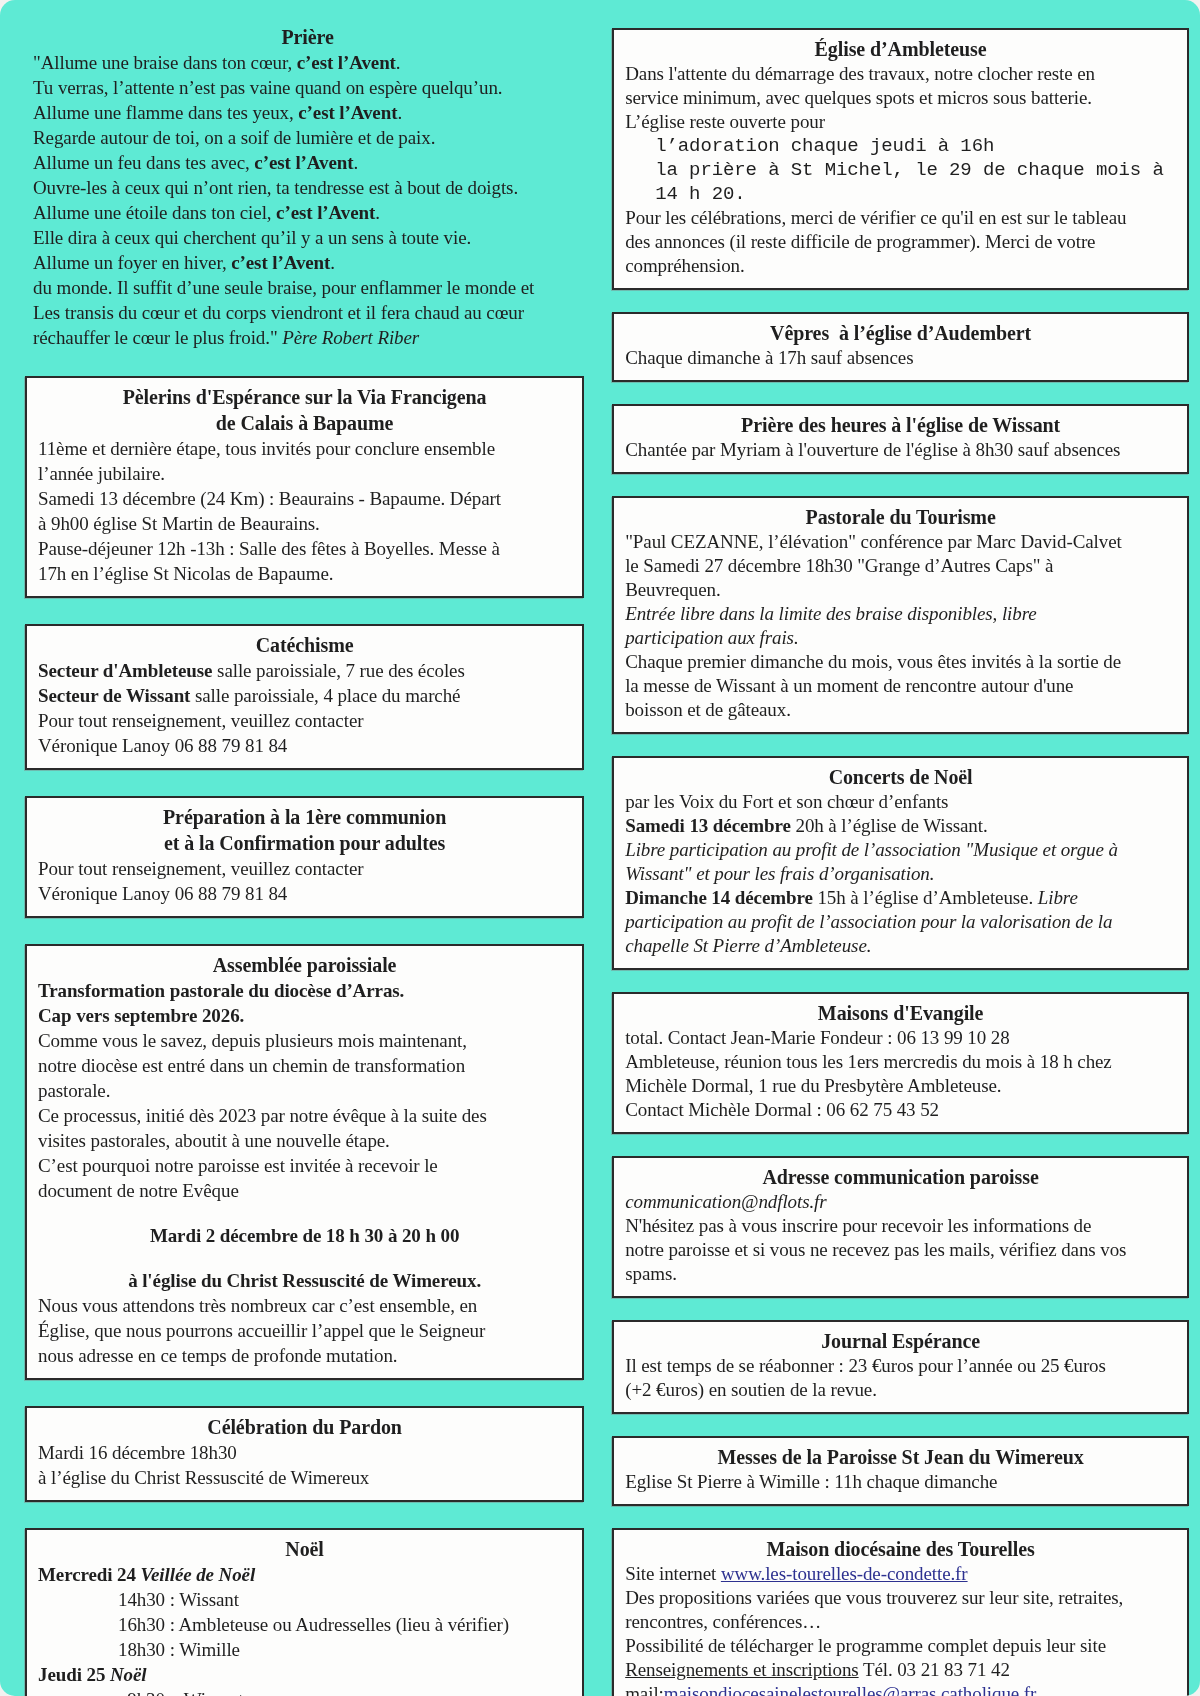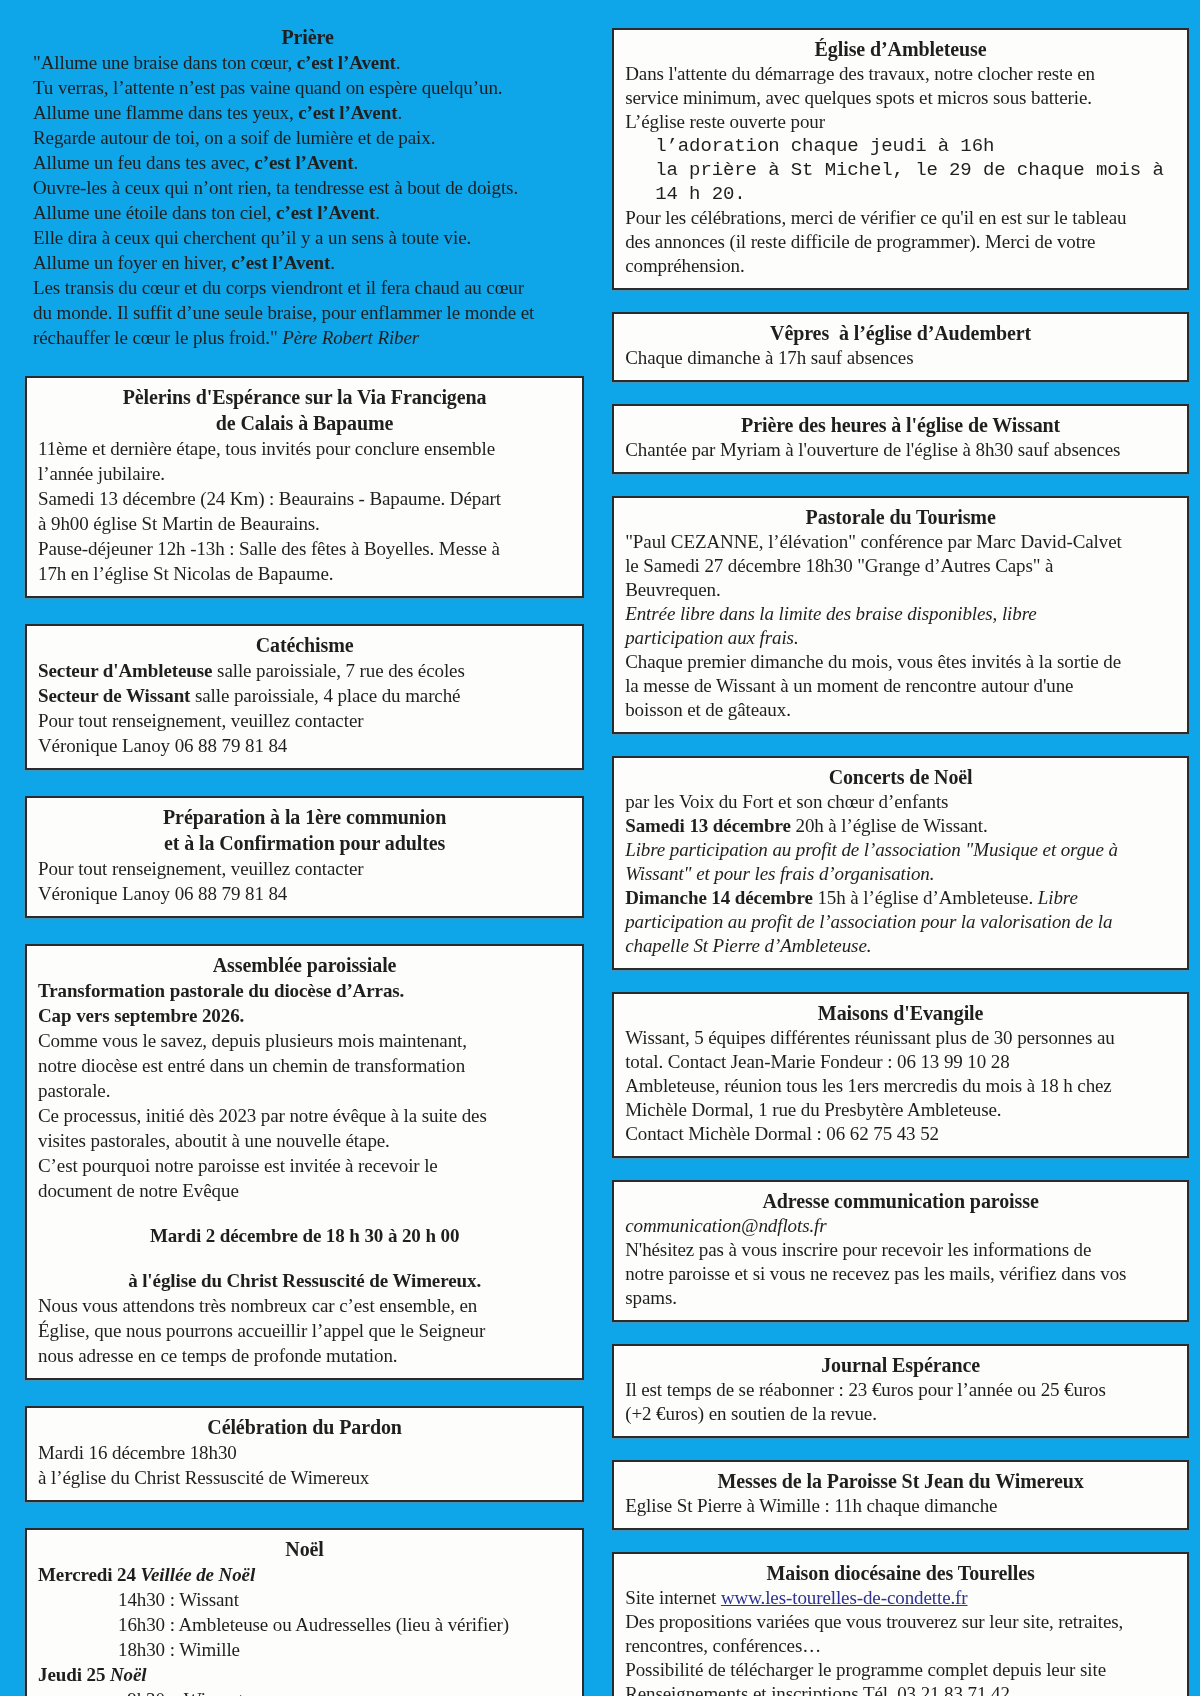--- a/index.html
+++ b/index.html
@@ -4,28 +4,29 @@
 <style>
   html,body{margin:0;padding:0;}
   body{
     background:#f2f2f0;
     font-family:"Liberation Serif","DejaVu Serif",serif;
   }
   .page{
     position:relative;
     width:1200px;height:1696px;
     margin:0 auto;
-    background:#0ea5e9;
+    background:#5eead4;
     color:#1f1f1f;
     box-sizing:border-box;
     display:flex;
     padding:14px 11px 0 25px;
     gap:28px;
     letter-spacing:-0.1px;
     overflow:hidden;
+    border-radius:15px;
   }
   .col{box-sizing:border-box;}
   .col-left{width:571px;}
   .col-right{width:589px;}
   section.box{
     border:2px solid #2b2b2b;
     box-shadow:-1px 1px 0 rgba(130,130,130,.45);
     padding:6px 11px 10px 11px;
     box-sizing:border-box;
     background:#fdfdfc;
@@ -68,22 +69,22 @@
       <div class="box-body">
           <div><span>"Allume une braise dans ton cœur, </span><span class="b">c’est l’Avent</span><span>.</span></div>
           <div><span>Tu verras, l’attente n’est pas vaine quand on espère quelqu’un.</span></div>
           <div><span>Allume une flamme dans tes yeux, </span><span class="b">c’est l’Avent</span><span>.</span></div>
           <div><span>Regarde autour de toi, on a soif de lumière et de paix.</span></div>
           <div><span>Allume un feu dans tes avec, </span><span class="b">c’est l’Avent</span><span>.</span></div>
           <div><span>Ouvre-les à ceux qui n’ont rien, ta tendresse est à bout de doigts.</span></div>
           <div><span>Allume une étoile dans ton ciel, </span><span class="b">c’est l’Avent</span><span>.</span></div>
           <div><span>Elle dira à ceux qui cherchent qu’il y a un sens à toute vie.</span></div>
           <div><span>Allume un foyer en hiver, </span><span class="b">c’est l’Avent</span><span>.</span></div>
+          <div><span>du monde. Il suffit d’une seule braise, pour enflammer le monde et</span></div>
           <div><span>Les transis du cœur et du corps viendront et il fera chaud au cœur</span></div>
-          <div><span>du monde. Il suffit d’une seule braise, pour enflammer le monde et</span></div>
           <div><span>réchauffer le cœur le plus froid." </span><span class="i">Père Robert Riber</span></div>
         </div>
     </section>
 
     <section class="box">
       <h2 class="box-title">Pèlerins d'Espérance sur la Via Francigena
 de Calais à Bapaume</h2>
       <div class="box-body">
           <div><span>11ème et dernière étape, tous invités pour conclure ensemble</span></div>
           <div><span>l’année jubilaire.</span></div>
@@ -209,21 +210,20 @@
           <div><span class="i">Wissant" et pour les frais d’organisation.</span></div>
           <div><span class="b">Dimanche 14 décembre</span><span> 15h à l’église d’Ambleteuse. </span><span class="i">Libre</span></div>
           <div><span class="i">participation au profit de l’association pour la valorisation de la</span></div>
           <div><span class="i">chapelle St Pierre d’Ambleteuse.</span></div>
         </div>
     </section>
 
     <section class="box">
       <h2 class="box-title">Maisons d'Evangile</h2>
       <div class="box-body">
-          <div><span>Wissant, 5 équipes différentes réunissant plus de 30 personnes au</span></div>
           <div><span>total. Contact Jean-Marie Fondeur : 06 13 99 10 28</span></div>
           <div><span>Ambleteuse, réunion tous les 1ers mercredis du mois à 18 h chez</span></div>
           <div><span>Michèle Dormal, 1 rue du Presbytère Ambleteuse.</span></div>
           <div><span>Contact Michèle Dormal : 06 62 75 43 52</span></div>
         </div>
     </section>
 
     <section class="box">
       <h2 class="box-title">Adresse communication paroisse</h2>
       <div class="box-body">

